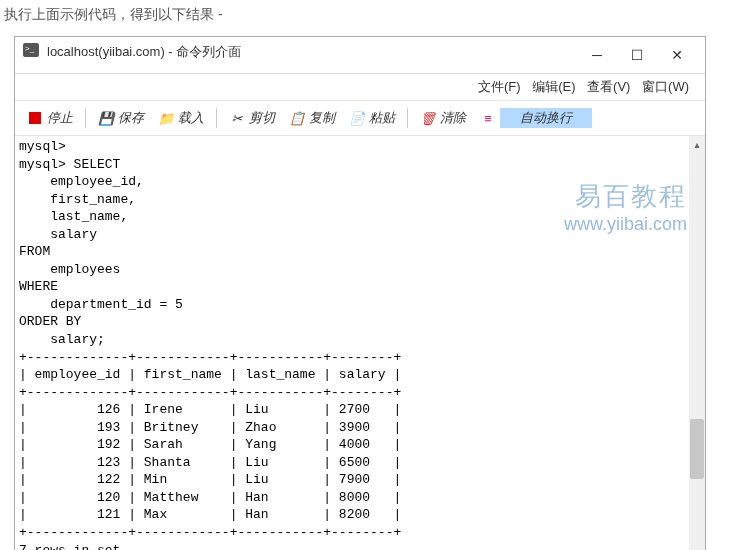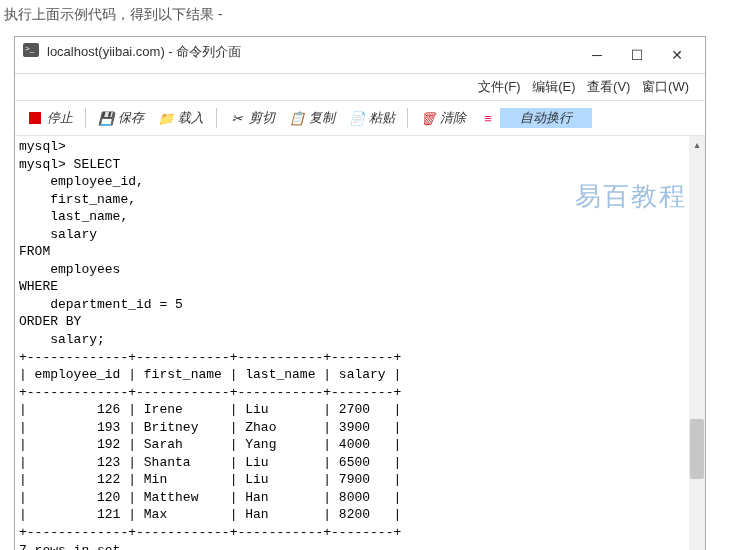--- a/index.html
+++ b/index.html
@@ -204,20 +204,21 @@
     </span>
     <span class="tbtn">
       <span class="ico" style="color:#e91e63">≡</span>
       <span class="hl">自动换行</span>
     </span>
   </div>
 
   <div class="content-wrap">
     <div class="watermark-box">
       <div class="wm1">易百教程</div>
+      <div class="wm2">www.yiibai.com</div>
     </div>
     <div class="terminal" id="terminal">mysql&gt;
 mysql&gt; SELECT
     employee_id,
     first_name,
     last_name,
     salary
 FROM
     employees
 WHERE

